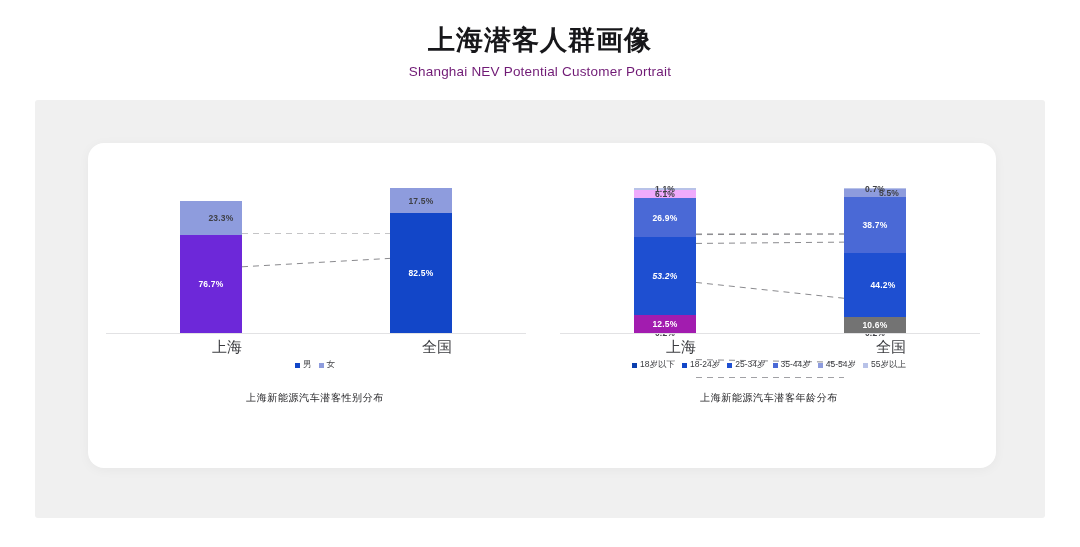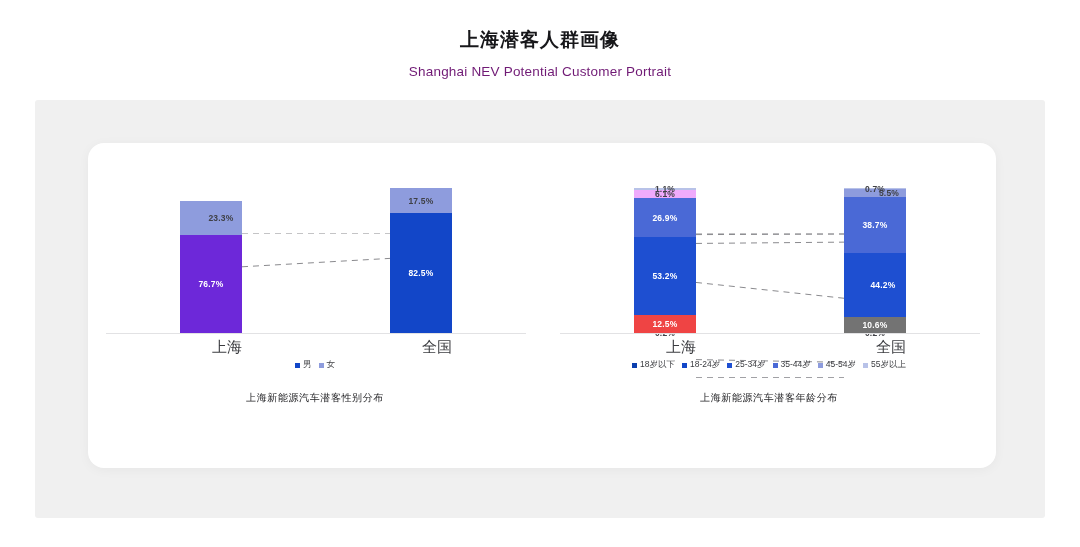--- a/index.html
+++ b/index.html
@@ -9,21 +9,21 @@
     font-family:"Liberation Sans","DejaVu Sans",sans-serif;
     overflow:hidden;
     position:relative;
   }
   .header{
     position:absolute;left:0;top:0;width:1080px;height:100px;
     display:flex;flex-direction:column;align-items:center;justify-content:flex-start;
     padding-top:24px;box-sizing:border-box;
   }
   .main-title{
-    font-size:19px;font-weight:bold;color:#17171a;letter-spacing:1px;
+    font-size:27px;font-weight:bold;color:#17171a;letter-spacing:1px;
     line-height:32px;
   }
   .sub-title{
     font-size:13.5px;color:#701a75;margin-top:7px;letter-spacing:.2px;
     line-height:18px;
   }
   .gray-panel{
     position:absolute;left:35px;top:100px;width:1010px;height:418px;
     background:#f0f0f0;border-radius:3px;
   }
@@ -137,25 +137,25 @@
         </div>
       </div>
       <div class="caption">上海新能源汽车潜客性别分布</div>
     </div>
     <div class="chart-block">
       <div class="plot">
         <div class="bar left">
           <div class="seg" title="18岁以下 0.2%" style="height: 0.29px; background: rgb(11, 63, 174);">
             <span class="lbl out" style="color: rgb(63, 64, 70); top: -4.855px;">0.2%</span>
           </div>
-          <div class="seg" title="18-24岁 12.5%" style="height: 18.125px; background: #ef4444;">
+          <div class="seg" title="18-24岁 12.5%" style="height: 18.125px; background: #a21caf;">
             <span class="lbl" style="color: rgb(255, 255, 255);">12.5%</span>
           </div>
           <div class="seg" title="25-34岁 53.2%" style="height: 77.14px; background: rgb(30, 79, 209);">
-            <span class="lbl" style="color: rgb(255, 255, 255);">53.2%</span>
+            <span class="lbl" style="color: rgb(255, 255, 255); font-style: italic;">53.2%</span>
           </div>
           <div class="seg" title="35-44岁 26.9%" style="height: 39.005px; background: rgb(74, 105, 214);">
             <span class="lbl" style="color: rgb(255, 255, 255);">26.9%</span>
           </div>
           <div class="seg" title="45-54岁 6.1%" style="height: 8.845px; background: #f0abfc;">
             <span class="lbl out" style="color: rgb(63, 64, 70); top: -0.5775px;">6.1%</span>
           </div>
           <div class="seg" title="55岁以上 1.1%" style="height: 1.595px; background: rgb(184, 194, 232);">
             <span class="lbl out" style="color: rgb(63, 64, 70); top: -4.2025px;">1.1%</span>
           </div>

